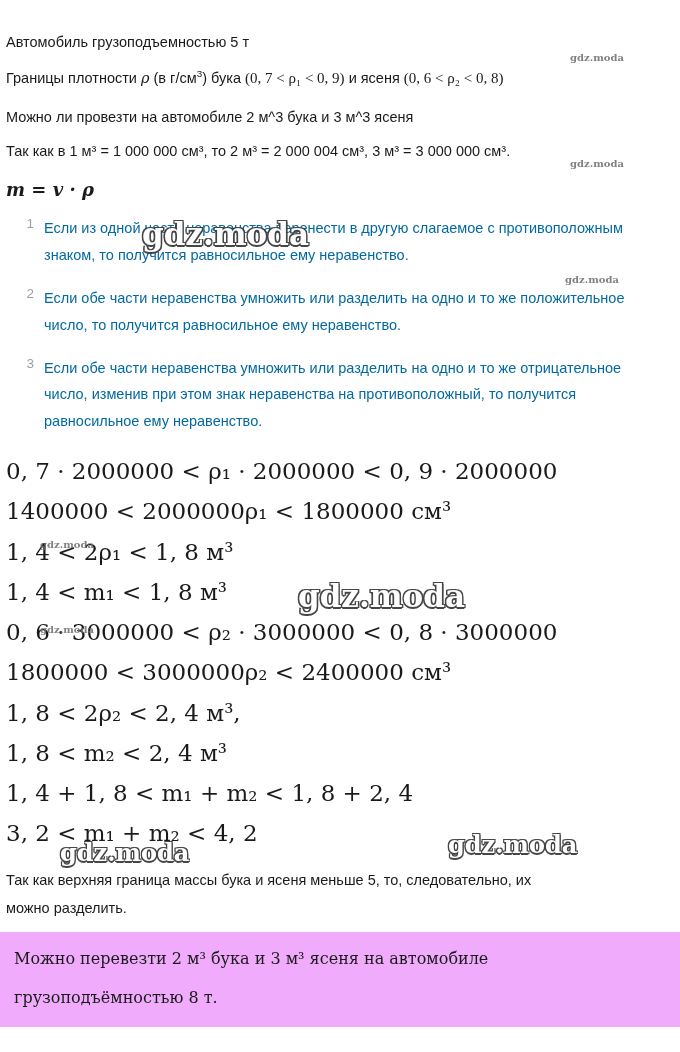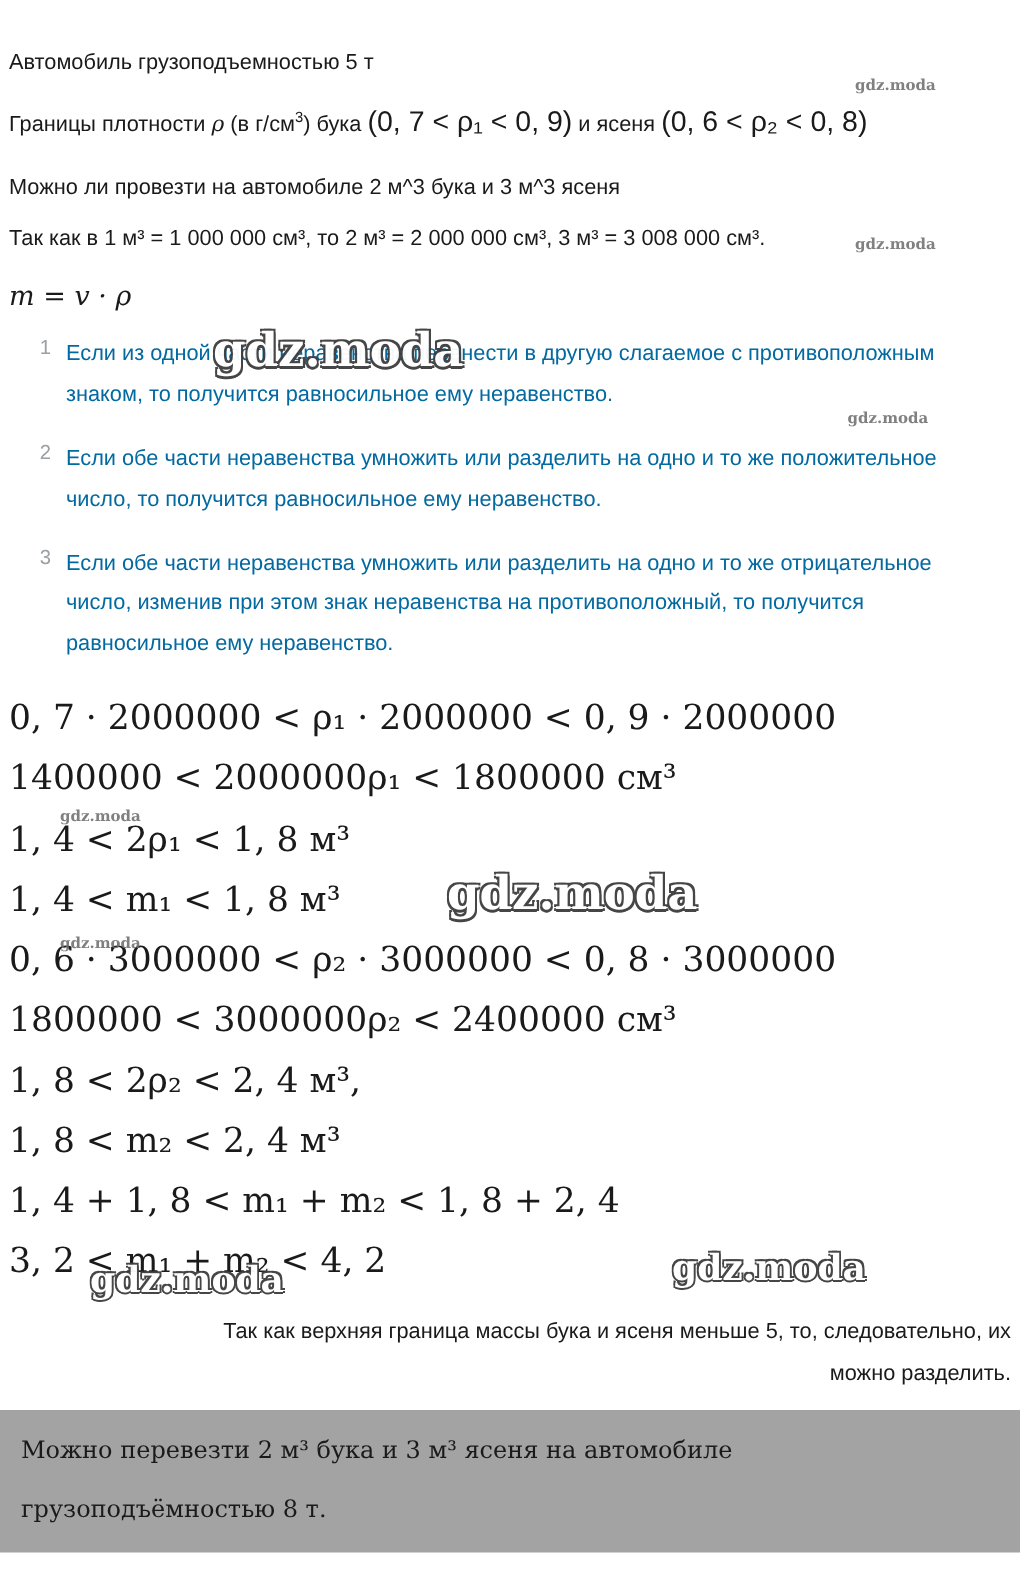--- a/index.html
+++ b/index.html
@@ -39,22 +39,22 @@
   }
   .ital {
     font-family: "DejaVu Serif", serif;
     font-style: italic;
   }
   sup {
     font-size: 0.68em;
     vertical-align: super;
   }
   .big-paren {
-    font-family: Liberation Sans, sans-serif;
-    font-size: 19px;
+    font-family: Liberation Serif, serif;
+    font-size: 15px;
   }
   .rules {
     margin: 10px 0 12px 0;
     padding: 0;
     list-style: none;
   }
   .rule {
     display: flex;
     align-items: flex-start;
     margin-bottom: 16px;
@@ -69,21 +69,21 @@
     padding-right: 10px;
     padding-top: 1px;
   }
   .rule-text {
     font-size: 14.5px;
     line-height: 1.85;
     color: #0369a1;
     max-width: 600px;
   }
   .answer {
-    background: #a3a3a3;
+    background: #f0abfc;
     padding: 12px 8px 14px 8px;
     margin-top: 10px;
   }
   .answer .mathline {
     font-size: 16px;
     line-height: 1.9;
     white-space: normal;
   }
   .tail {
     font-size: 14.5px;
@@ -142,24 +142,24 @@
 
   <div class="line" style="padding-top:8px; line-height:2.0;">
     <span>Границы плотности </span><span class="ital">ρ</span><span> (в г/см</span><sup>3</sup><span>) бука </span><span class="big-paren">(0, 7 &lt; ρ₁ &lt; 0, 9)</span><span> и ясеня </span><span class="big-paren">(0, 6 &lt; ρ₂ &lt; 0, 8)</span>
   </div>
 
   <div class="line" style="padding-top:12px;">
     <span>Можно ли провезти на автомобиле 2 м^3 бука и 3 м^3 ясеня</span>
   </div>
 
   <div class="line" style="padding-top:10px;">
-    <span>Так как в 1 м³ = 1 000 000 см³, то 2 м³ = 2 000 000 см³, 3 м³ = 3 008 000 см³.</span>
-  </div>
-
-  <div class="mathline ital" style="padding-top:10px; font-size:18px;">
+    <span>Так как в 1 м³ = 1 000 000 см³, то 2 м³ = 2 000 004 см³, 3 м³ = 3 000 000 см³.</span>
+  </div>
+
+  <div class="mathline ital" style="padding-top:10px; font-size:18px;font-weight:bold;">
     <span>m = v · ρ</span>
   </div>
 
   <ul class="rules">
     <li class="rule">
       <span class="rule-num">1</span>
       <span class="rule-text">Если из одной части неравенства перенести в другую слагаемое с противоположным знаком, то получится равносильное ему неравенство.</span>
     </li>
     <li class="rule">
       <span class="rule-num">2</span>
@@ -177,21 +177,21 @@
     <div class="mathline">1, 4 &lt; 2ρ₁ &lt; 1, 8 м³</div>
     <div class="mathline">1, 4 &lt; m₁ &lt; 1, 8 м³</div>
     <div class="mathline">0, 6 · 3000000 &lt; ρ₂ · 3000000 &lt; 0, 8 · 3000000</div>
     <div class="mathline">1800000 &lt; 3000000ρ₂ &lt; 2400000 см³</div>
     <div class="mathline">1, 8 &lt; 2ρ₂ &lt; 2, 4 м³,</div>
     <div class="mathline">1, 8 &lt; m₂ &lt; 2, 4 м³</div>
     <div class="mathline">1, 4 + 1, 8 &lt; m₁ + m₂ &lt; 1, 8 + 2, 4</div>
     <div class="mathline">3, 2 &lt; m₁ + m₂ &lt; 4, 2</div>
   </div>
 
-  <div class="tail" style="padding-top:12px;text-align:right;">
+  <div class="tail" style="padding-top:12px;">
     <div>Так как верхняя граница массы бука и ясеня меньше 5, то, следовательно, их</div>
     <div>можно разделить.</div>
   </div>
 
   <div class="answer">
     <div class="mathline">Можно перевезти 2 м³ бука и 3 м³ ясеня на автомобиле</div>
     <div class="mathline" style="padding-top:8px;">грузоподъёмностью 8 т.</div>
   </div>
 
   <span class="wm wm-small" style="left:570px; top:32px;">gdz.moda</span>

